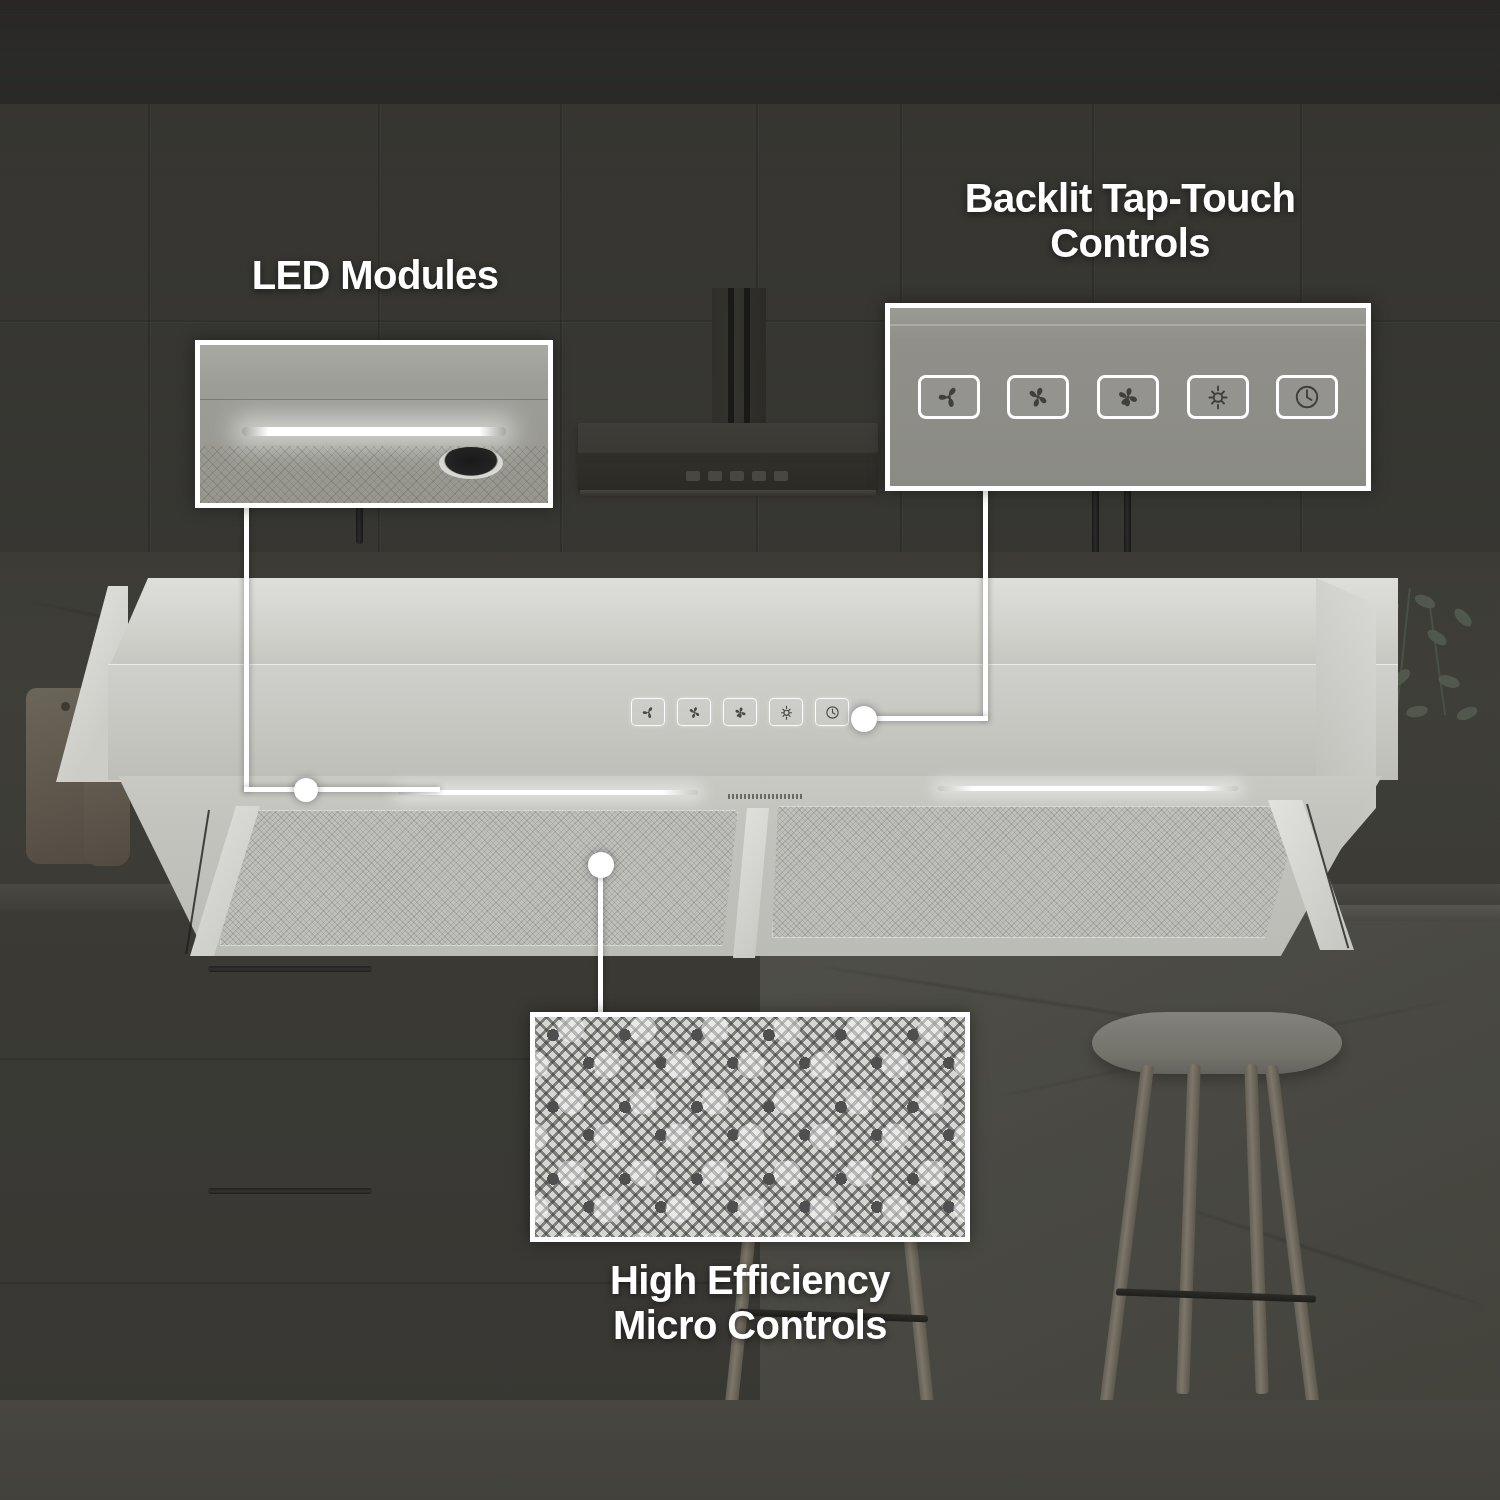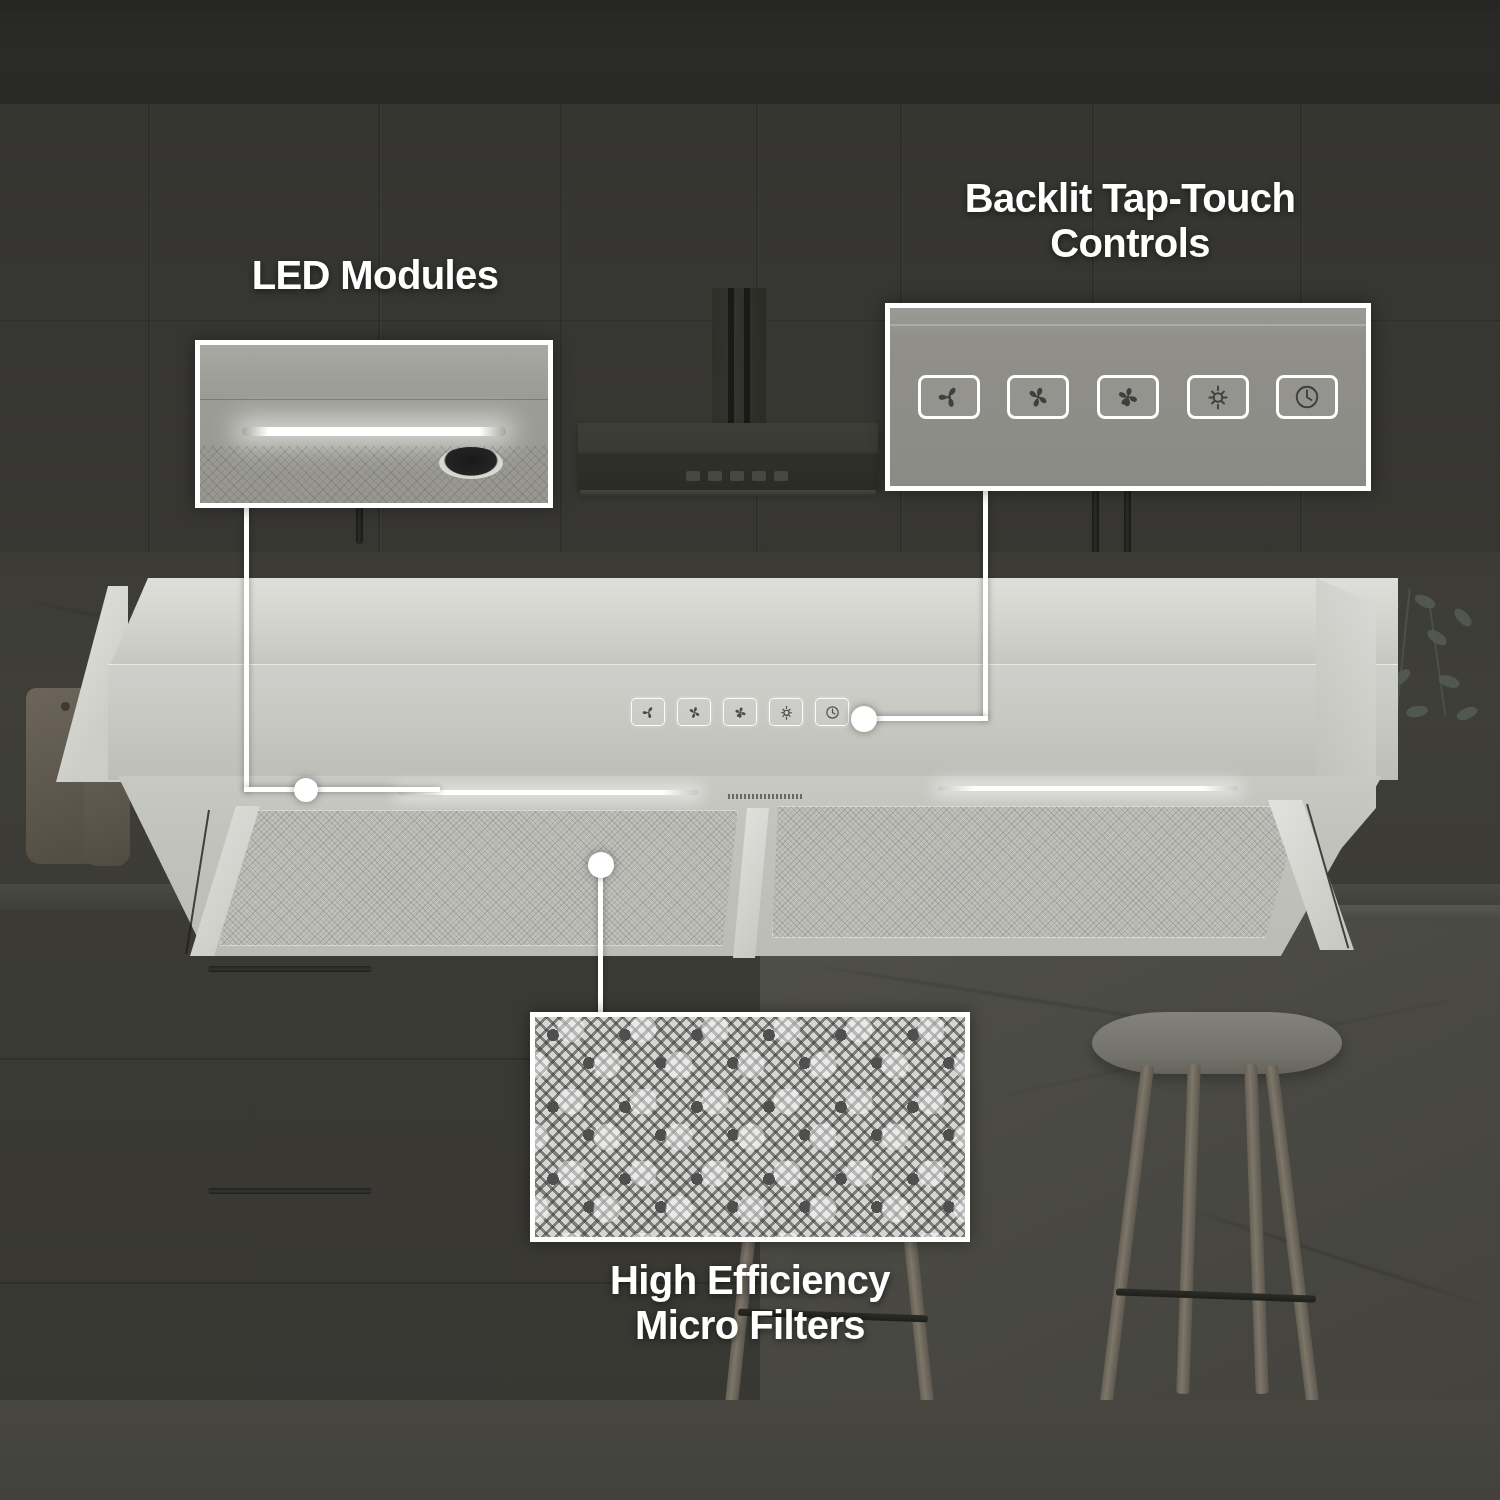--- a/index.html
+++ b/index.html
@@ -547,13 +547,13 @@
         </g>
       </svg>
     </div>
   </div>
 </div>
 
 <div class="callout-box" style="left:530px; top:1012px; width:440px; height:230px;">
   <div class="zoom-filter"></div>
 </div>
 <div class="callout-title" style="left:500px; top:1258px; width:500px;">High Efficiency
-Micro Filters</div>
+Micro Controls</div>
 
 </body></html>

